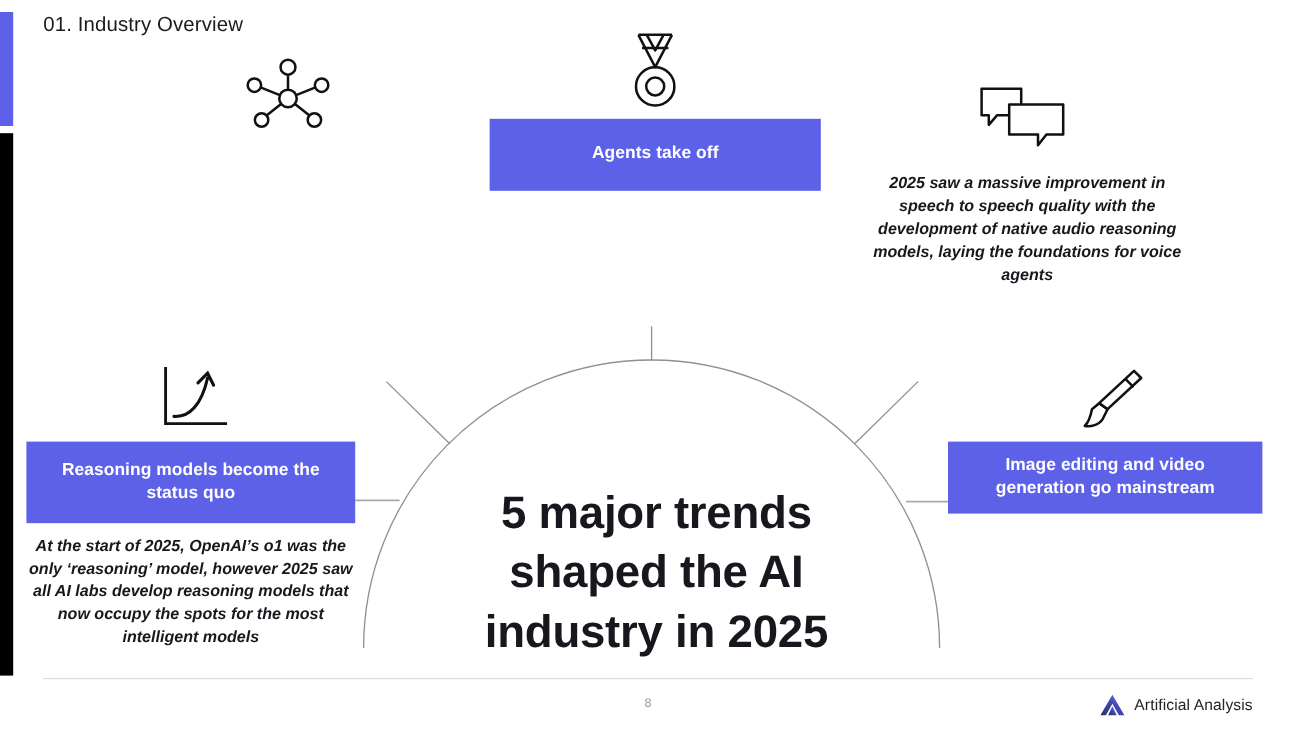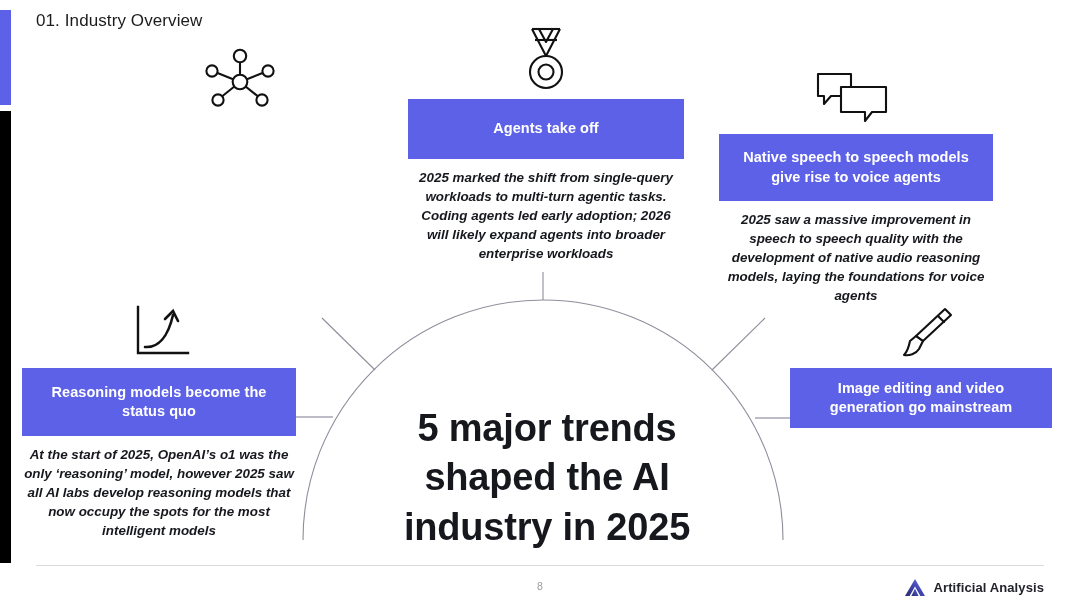--- a/index.html
+++ b/index.html
@@ -144,21 +144,21 @@
   #brand {
     position: absolute;
     right: 36px;
     top: 578px;
     display: flex;
     align-items: center;
     gap: 7px;
   }
   #brand .brand-name {
     font-size: 13px;
-    font-weight: 700;
+    font-weight: 400;
     color: #23232b;
     letter-spacing: .1px;
     white-space: nowrap;
   }
 </style>
 </head>
 <body>
 
 <div id="slide">
 
@@ -203,31 +203,29 @@
       <path d="M13 3 L27 30 L41 3"></path>
       <path d="M20 3 L27 16 L34 3"></path>
       <line x1="13" y1="3" x2="41" y2="3"></line>
       <line x1="16" y1="14" x2="38" y2="14"></line>
       <circle cx="27" cy="46" r="16"></circle>
       <circle cx="27" cy="46" r="7.5"></circle>
     </g>
   </svg>
   <div class="node" id="node-agents">
     <div class="node-title">Agents take off</div>
-    <div class="node-body">2025 marked the shift from single-query workloads to multi-turn agentic tasks. Coding agents led early adoption; 2026 will likely expand agents into broader enterprise workloads</div>
   </div>
 
   <svg id="icon-chat" viewBox="0 0 74 54" xmlns="http://www.w3.org/2000/svg">
     <g fill="#ffffff" stroke="#111111" stroke-width="2.1" stroke-linejoin="round">
       <path d="M3 3 H36 V25 H16 L9 33 V25 H3 Z"></path>
       <path d="M26 16 H71 V41 H57 L50 50 V41 H26 Z"></path>
     </g>
   </svg>
   <div class="node" id="node-speech">
-    <div class="node-title">Native speech to speech models give rise to voice agents</div>
     <div class="node-body">2025 saw a massive improvement in speech to speech quality with the development of native audio reasoning models, laying the foundations for voice agents</div>
   </div>
 
   <svg id="icon-growth" viewBox="0 0 66 58" xmlns="http://www.w3.org/2000/svg">
     <g fill="none" stroke="#111111" stroke-width="2.4" stroke-linecap="square">
       <path d="M8 4 V50 H58"></path>
     </g>
     <g fill="none" stroke="#111111" stroke-width="2.6" stroke-linecap="round">
       <path d="M15 44 C 28 45, 38 34, 43 12"></path>
       <path d="M35 16 L43 8 L48 18"></path>

